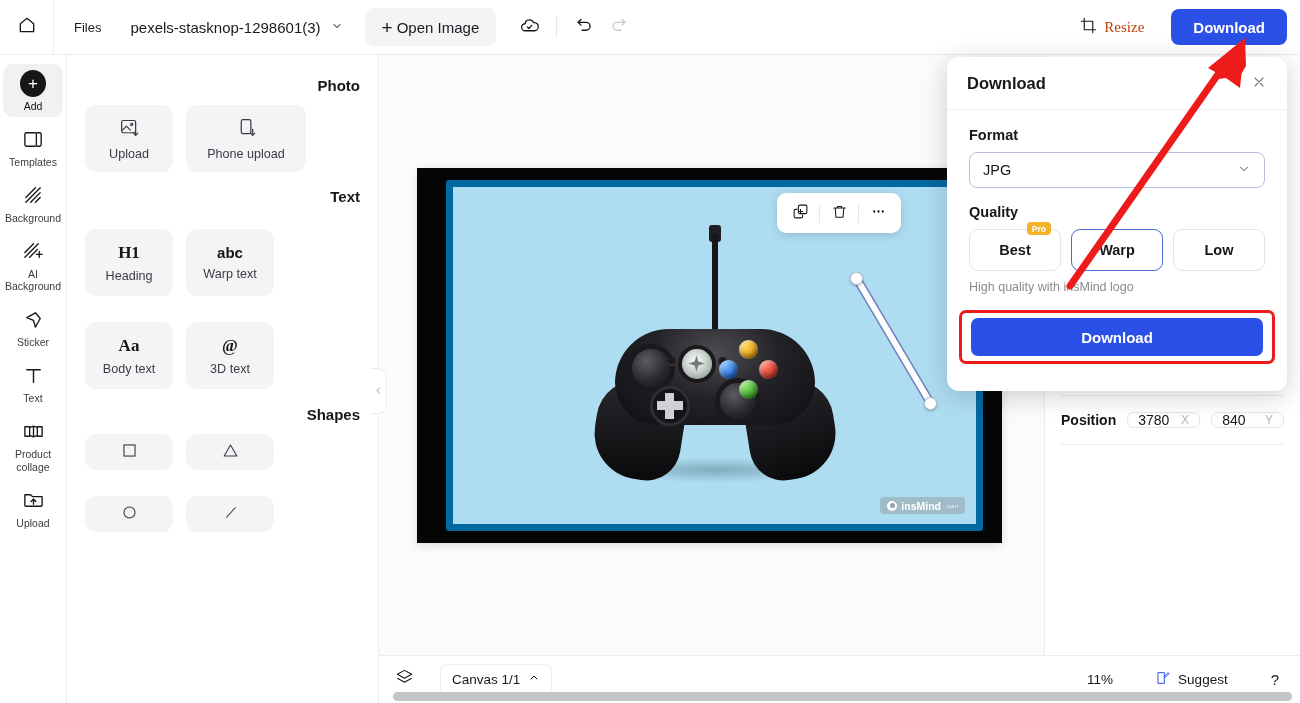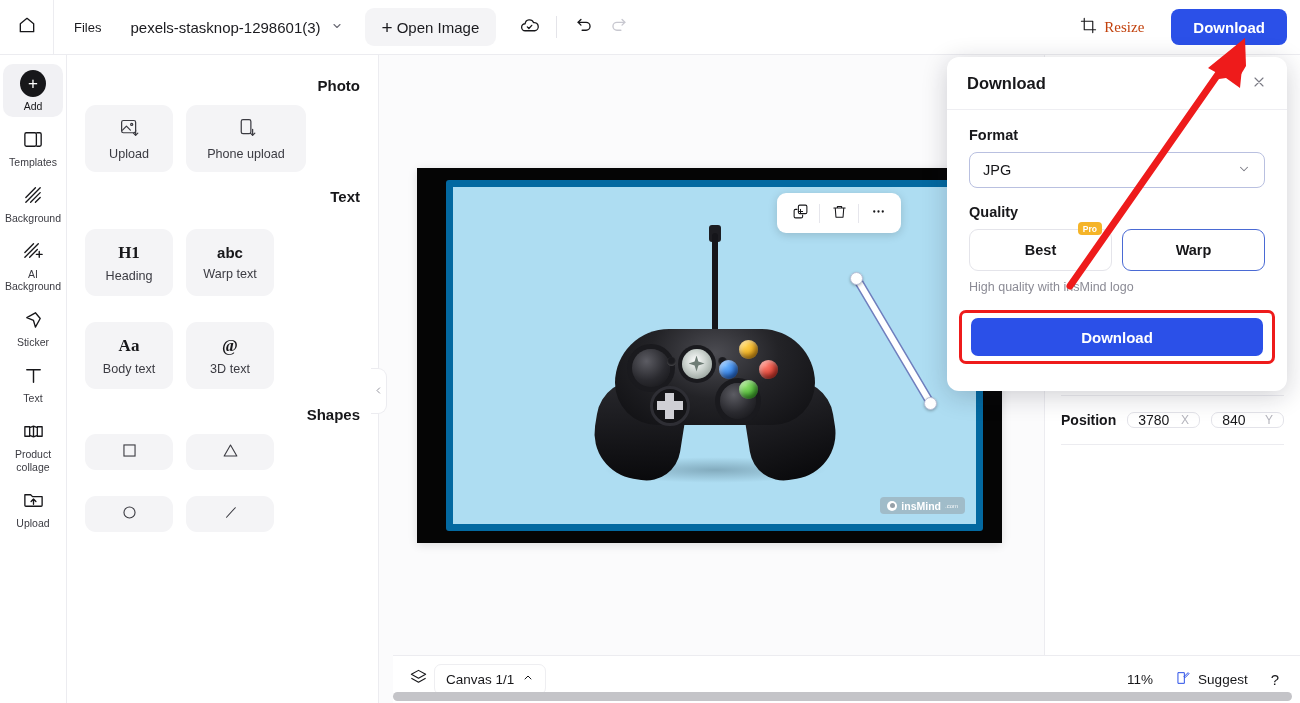--- a/index.html
+++ b/index.html
@@ -261,23 +261,23 @@
   }
   .dlg-dl-btn {
     width: 292px; height: 38px; border-radius: 7px; background: #2b50e8;
     color: #fff; font-size: 15px; font-weight: 700;
     display: flex; align-items: center; justify-content: center; cursor: pointer; border: none;
   }
   .red-arrow { position: absolute; left: 1040px; top: 18px; width: 240px; height: 280px; z-index: 30; pointer-events: none; }
 
   
   .bottombar {
-    position: absolute; left: 393px; right: 0; bottom: 0; height: 48px;
+    position: absolute; left: 379px; right: 0; bottom: 0; height: 48px;
     background: #fff; border-top: 1px solid #ececf0;
-    display: flex; align-items: center; padding: 0 10px; gap: 1px;
+    display: flex; align-items: center; padding: 0 10px; gap: 21px;
   }
   .bb-ico { width: 30px; height: 30px; display: flex; align-items: center; justify-content: center; border-radius: 6px; cursor: pointer; }
   .canvas-chip {
     height: 31px; padding: 0 11px; border-radius: 7px; background: #fff;
     border: 1px solid #eeeef1; display: flex; align-items: center; gap: 8px;
     font-size: 13.5px; color: #17171a; cursor: pointer;
   }
   .bb-spacer { flex: 1; }
   .zoom-chip { font-size: 13.5px; color: #17171a; padding: 6px 10px; border-radius: 7px; cursor: pointer; }
   .suggest-chip {
@@ -623,20 +623,23 @@
       </div>
       <div class="fld-label" style="margin-top:16px">Quality</div>
       <div class="q-row">
         <div class="q-btn">
           <span>Best</span>
           <span class="pro-badge">Pro</span>
         </div>
         <div class="q-btn selected">
           <span>Warp</span>
         </div>
+        <div class="q-btn">
+          <span>Low</span>
+        </div>
       </div>
       <div class="q-hint">High quality with insMind logo</div>
     </div>
     <div class="dlg-dl-wrap">
       <button class="dlg-dl-btn">Download</button>
     </div>
   </div>
 
   <div class="red-arrow">
     <svg width="240" height="280" viewBox="0 0 240 280">

